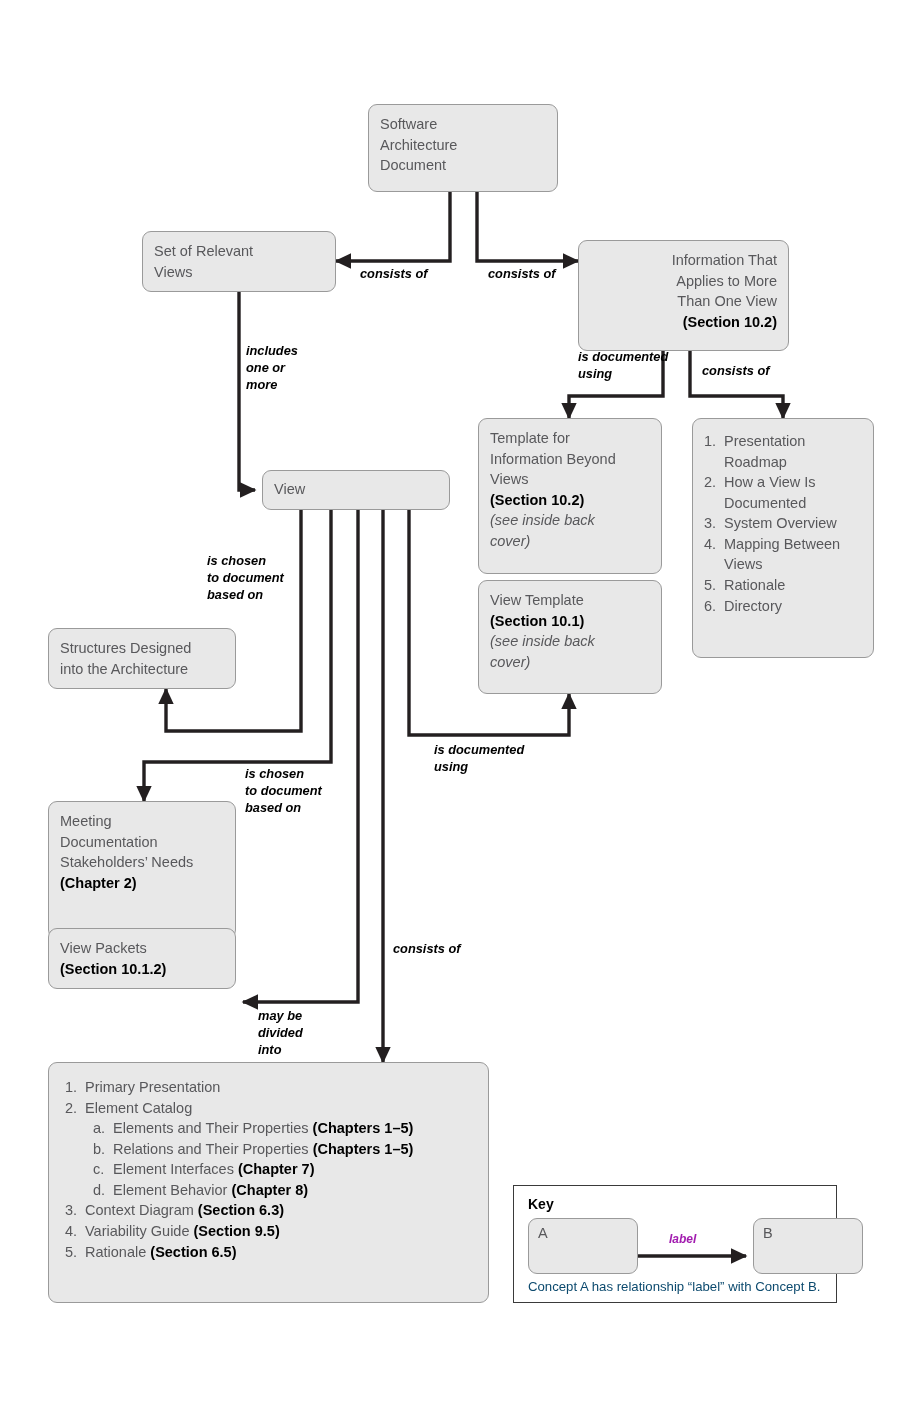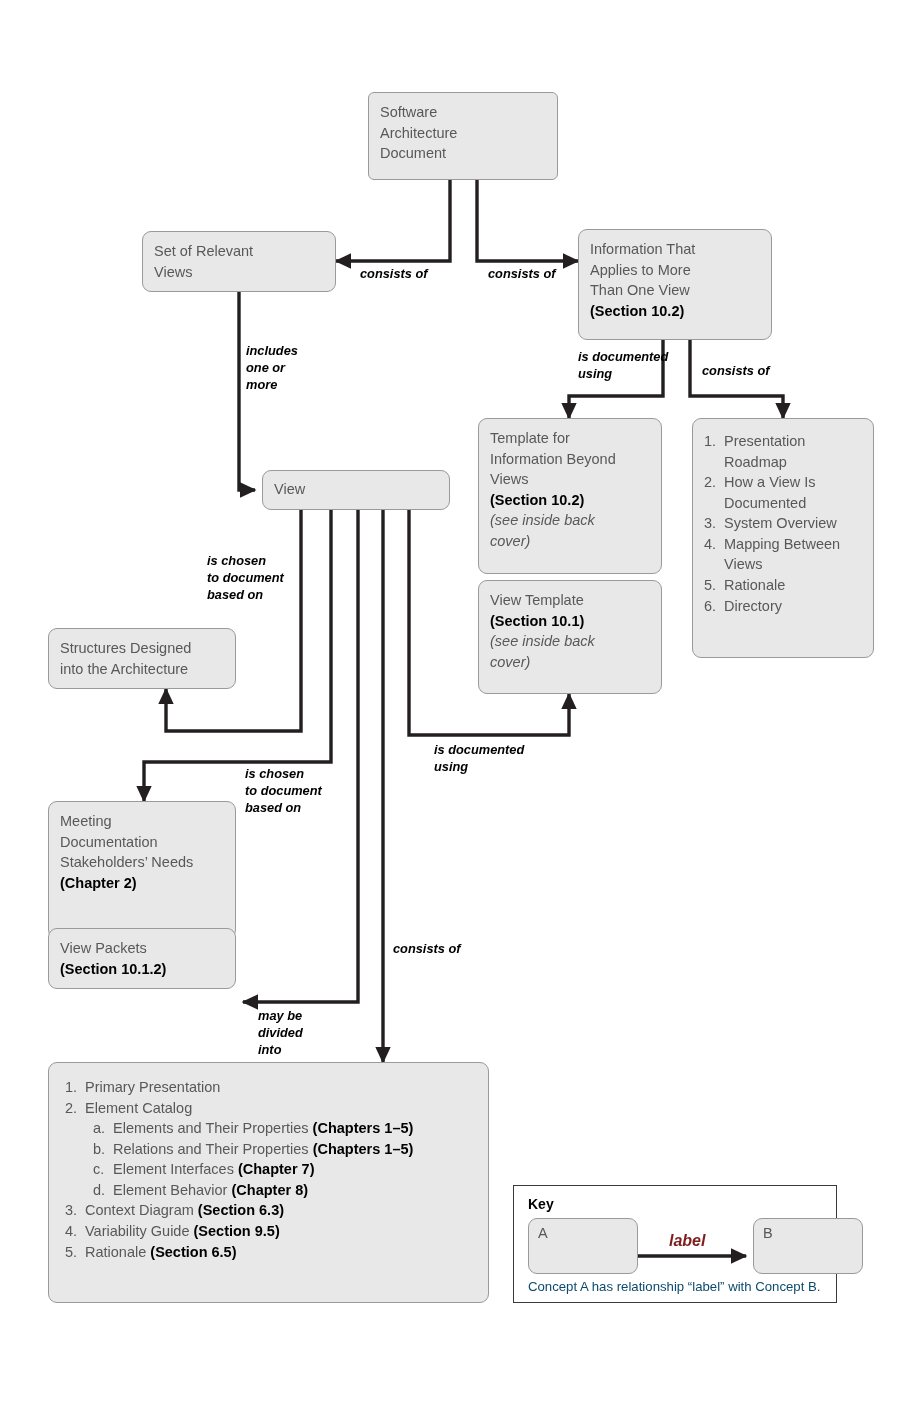--- a/index.html
+++ b/index.html
@@ -76,21 +76,21 @@
     color:#58585b;
     font-size:14.5px;
     padding:6px 9px;
   }
   #key .kcaption{
     position:absolute;left:14px;bottom:8px;
     font-size:13.2px;color:#0c4a6e;white-space:nowrap;
   }
   #key .klabel{
     position:absolute;
-    font-size:16px;font-weight:bold;font-style:italic;color:#7f1d1d;text-align:center;
+    font-size:12px;font-weight:bold;font-style:italic;color:#a21caf;text-align:center;
   }
   svg#wires{
     position:absolute;left:0;top:0;width:922px;height:1423px;
     z-index:2;pointer-events:none;
   }
 </style>
 </head>
 <body>
 
 <div id="canvas">
@@ -118,32 +118,32 @@
       <path d="M 331 510 L 331 762 L 144 762 L 144 801"></path>
 
       <path d="M 358 510 L 358 1002 L 243 1002"></path>
 
       <path d="M 383 510 L 383 1062"></path>
 
       <path d="M 409 510 L 409 735 L 569 735 L 569 694"></path>
     </g>
   </svg>
 
-  <div class="node" style="left:368px;top:92px;width:190px;height:88px;border-radius:6px;">
+  <div class="node" style="left:368px;top:104px;width:190px;height:88px;">
     <span class="ln">Software</span>
     <span class="ln">Architecture</span>
     <span class="ln">Document</span>
   </div>
 
   <div class="node" style="left:142px;top:231px;width:194px;height:61px;">
     <span class="ln">Set of Relevant</span>
     <span class="ln">Views</span>
   </div>
 
-  <div class="node" style="left:578px;top:229px;width:194px;height:111px;">
+  <div class="node" style="left:578px;top:240px;width:211px;height:111px;text-align:right;">
     <span class="ln">Information That</span>
     <span class="ln">Applies to More</span>
     <span class="ln">Than One View</span>
     <b class="ln">(Section 10.2)</b>
   </div>
 
   <div class="node" style="left:262px;top:470px;width:188px;height:40px;padding-top:8px;">
     <span class="ln">View</span>
   </div>
 

